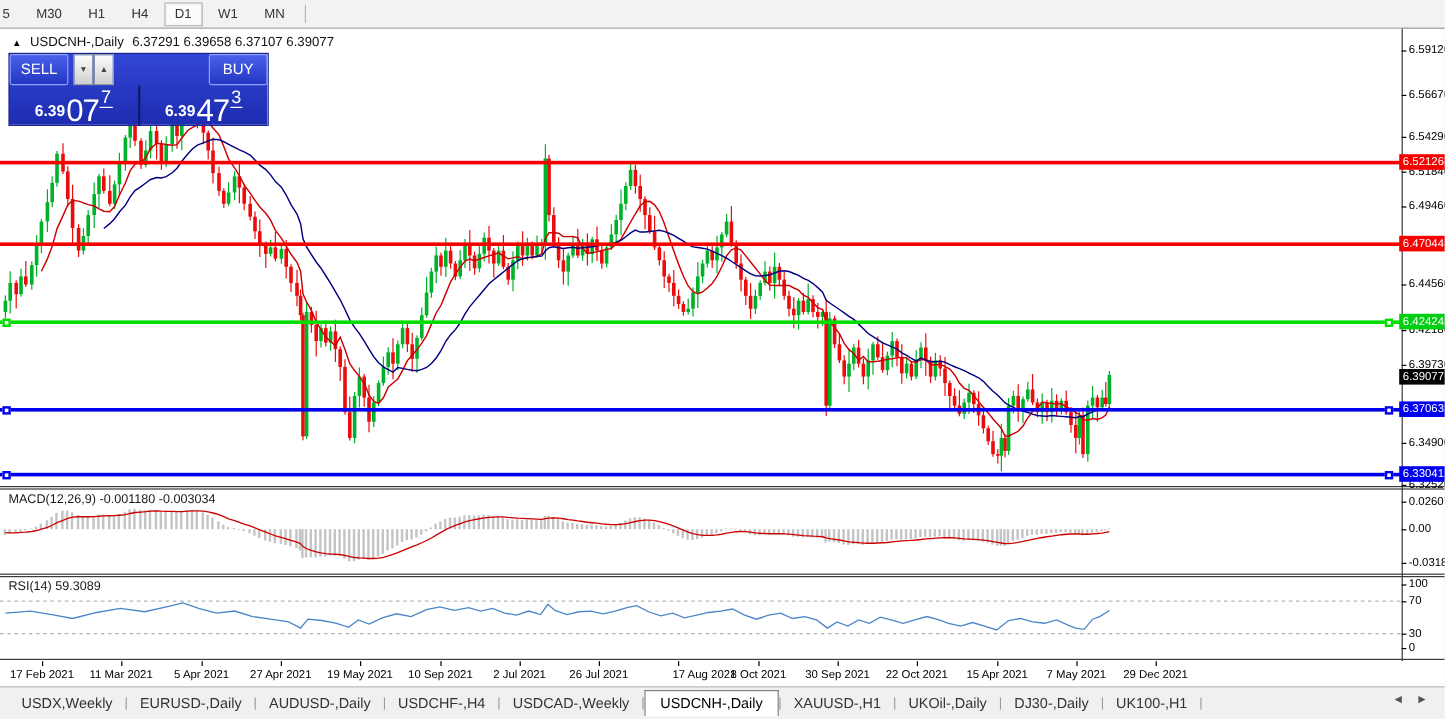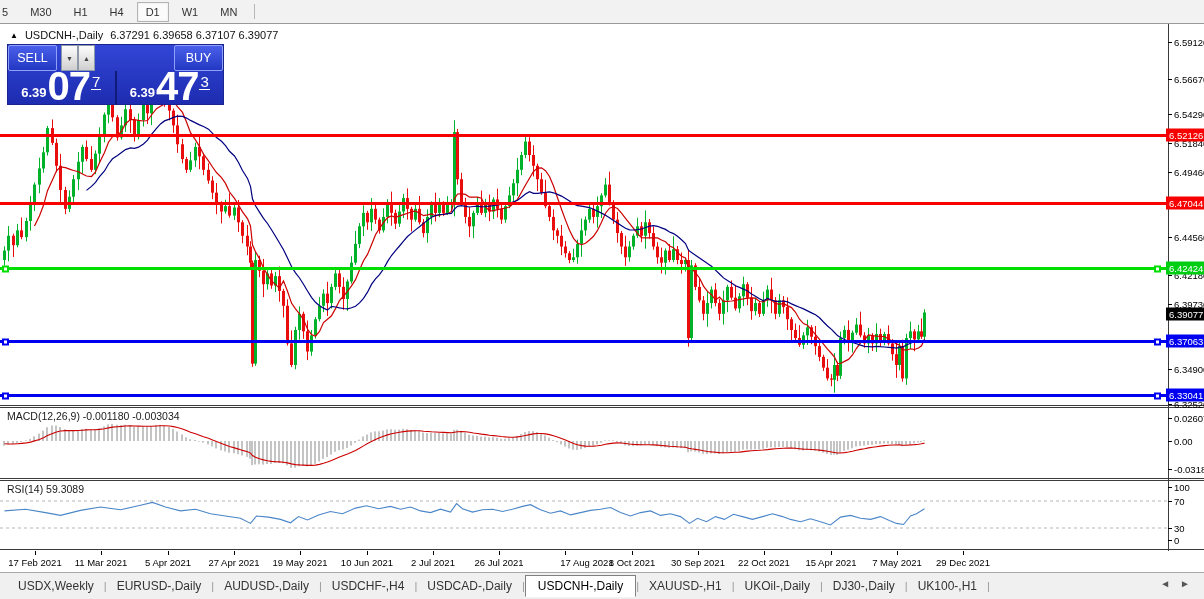--- a/index.html
+++ b/index.html
@@ -44,21 +44,21 @@
           box-sizing:border-box;cursor:pointer;}
   .tp-spin{flex:1;display:flex;align-items:stretch;margin:0 4px;}
   .spin-btn{width:17px;background:linear-gradient(180deg,#fdfdfd,#cfcfcf);border:1px solid #8e9aa8;
             color:#444;font-size:7px;display:flex;align-items:center;justify-content:center;box-sizing:border-box;cursor:pointer;}
   .vol-input{flex:1;min-width:0;border:1px solid #8e9aa8;border-left:none;border-right:none;
              font-family:"Liberation Sans",sans-serif;font-size:13px;color:#000;text-align:right;padding:0 6px 0 0;outline:none;}
   .tp-prices{display:flex;height:34px;}
   .tp-half{flex:1;display:flex;align-items:flex-end;justify-content:center;color:#fff;padding-bottom:2px;}
   .tp-half.left{border-right:2px solid #101b77;}
   .p-small{font-size:13px;font-weight:700;line-height:1;margin-bottom:4px;}
-  .p-big{font-size:40px;font-weight:700;line-height:0.85;letter-spacing:-1px;margin:0 1px;}
+  .p-big{font-size:26px;font-weight:400;line-height:0.85;letter-spacing:-1px;margin:0 1px;}
   .p-sup{font-size:15px;line-height:1;border-bottom:1px solid #fff;margin-bottom:13px;padding:0 1px;}
   
   .tabbar{position:absolute;left:0;top:573px;width:1204px;height:26px;background:#f0f0f0;
           display:flex;align-items:center;padding-left:8px;box-sizing:border-box;}
   .tab{font-size:12px;color:#333;padding:3px 10px;white-space:nowrap;cursor:pointer;}
   .tab.active{background:#fff;border:1px solid #808080;border-bottom:1px solid #fff;color:#000;padding:3px 12px;}
   .tab-sep{color:#999;font-size:11px;}
   .scroll-arrows{position:absolute;right:14px;top:578px;display:flex;gap:10px;color:#555;font-size:10px;}
   .scroll-arrows span{cursor:pointer;}
   svg{position:absolute;left:0;top:0;}
@@ -1347,21 +1347,21 @@
       <div class="date-lbl" style="left: 35px;">17 Feb 2021</div>
       <div class="date-tick" style="left: 101px;"></div>
       <div class="date-lbl" style="left: 101px;">11 Mar 2021</div>
       <div class="date-tick" style="left: 168px;"></div>
       <div class="date-lbl" style="left: 168px;">5 Apr 2021</div>
       <div class="date-tick" style="left: 234px;"></div>
       <div class="date-lbl" style="left: 234px;">27 Apr 2021</div>
       <div class="date-tick" style="left: 300px;"></div>
       <div class="date-lbl" style="left: 300px;">19 May 2021</div>
       <div class="date-tick" style="left: 367px;"></div>
-      <div class="date-lbl" style="left: 367px;">10 Jun 2021</div>
+      <div class="date-lbl" style="left: 367px;">10 Sep 2021</div>
       <div class="date-tick" style="left: 433px;"></div>
       <div class="date-lbl" style="left: 433px;">2 Jul 2021</div>
       <div class="date-tick" style="left: 499px;"></div>
       <div class="date-lbl" style="left: 499px;">26 Jul 2021</div>
       <div class="date-tick" style="left: 565px;"></div>
       <div class="date-lbl" style="left: 565px; margin-left: 22px;">17 Aug 2021</div>
       <div class="date-tick" style="left: 632px;"></div>
       <div class="date-lbl" style="left: 632px;">8 Oct 2021</div>
       <div class="date-tick" style="left: 698px;"></div>
       <div class="date-lbl" style="left: 698px;">30 Sep 2021</div>
@@ -1378,21 +1378,21 @@
 
   <div class="tabbar" id="tabbar">
       <div class="tab">USDX,Weekly</div>
       <div class="tab-sep">|</div>
       <div class="tab">EURUSD-,Daily</div>
       <div class="tab-sep">|</div>
       <div class="tab">AUDUSD-,Daily</div>
       <div class="tab-sep">|</div>
       <div class="tab">USDCHF-,H4</div>
       <div class="tab-sep">|</div>
-      <div class="tab">USDCAD-,Daily</div>
+      <div class="tab">USDCAD-,Weekly</div>
       <div class="tab-sep">|</div>
       <div class="tab active">USDCNH-,Daily</div>
       <div class="tab-sep">|</div>
       <div class="tab">XAUUSD-,H1</div>
       <div class="tab-sep">|</div>
       <div class="tab">UKOil-,Daily</div>
       <div class="tab-sep">|</div>
       <div class="tab">DJ30-,Daily</div>
       <div class="tab-sep">|</div>
       <div class="tab">UK100-,H1</div>

